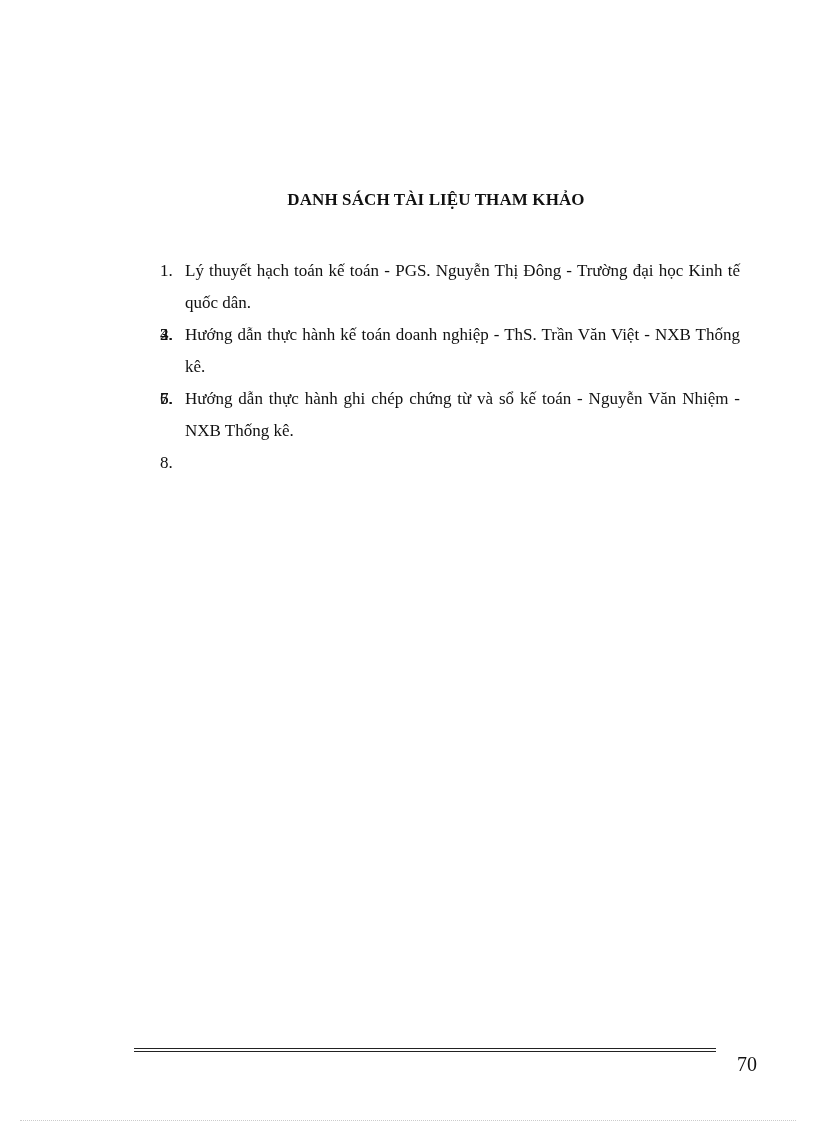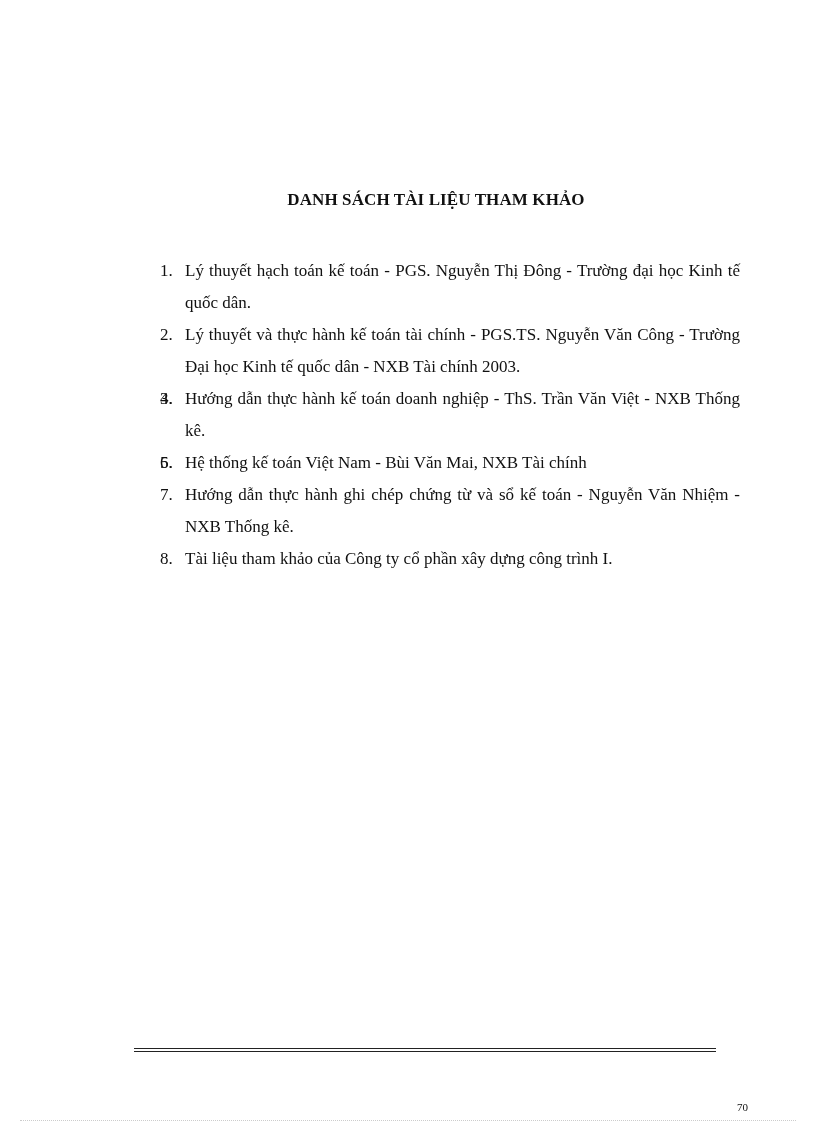--- a/index.html
+++ b/index.html
@@ -5,58 +5,55 @@
   html, body { margin: 0; padding: 0; background: #ffffff; }
   body { width: 816px; height: 1123px; position: relative; overflow: hidden;
          font-family: "Liberation Serif", "DejaVu Serif", serif; color: #111; }
   .title { position: absolute; top: 190px; left: 0; width: 872px; text-align: center;
            font-weight: bold; font-size: 17px; letter-spacing: 0.1px; }
   .refs { position: absolute; top: 255px; left: 160px; width: 580px; margin: 0; padding: 0; list-style: none; }
   .ref { position: relative; padding-left: 25px; font-size: 17px; line-height: 32px; text-align: justify; }
   .ref .num { position: absolute; left: 0; top: 0; }
   .footer-rule { position: absolute; left: 134px; top: 1048px; width: 582px; height: 2px;
                  border-top: 1px solid #222; border-bottom: 1px solid #222; }
-  .page-num { position: absolute; left: 737px; top: 1101px; font-size: 11px; }
+  .page-num { position: absolute; left: 737px; top: 1053px; font-size: 20px; }
   .page-edge { position: absolute; left: 20px; right: 20px; top: 1120px; border-top: 1px dotted #ccc; }
 </style>
 </head>
 <body>
 
 <div>
   <div class="title">DANH SÁCH TÀI LIỆU THAM KHẢO</div>
 
   <ol class="refs">
     <li class="ref">
       <span class="num">1.</span>
       <span>Lý thuyết hạch toán kế toán - PGS. Nguyễn Thị Đông - Trường đại học Kinh tế quốc dân.</span>
     </li>
     <li class="ref">
       <span class="num">2.</span>
-      <span>Lý thuyết và thực hành kế toán tài chính - PGS.TS. Nguyễn Văn Công - Trường Đại học Kinh tế quốc dân - NXB Tài chính 2003.</span>
     </li>
     <li class="ref">
       <span class="num">3.</span>
     </li>
     <li class="ref">
       <span class="num">4.</span>
       <span>Hướng dẫn thực hành kế toán doanh nghiệp - ThS. Trần Văn Việt - NXB Thống kê.</span>
     </li>
     <li class="ref">
       <span class="num">5.</span>
     </li>
     <li class="ref">
       <span class="num">6.</span>
-      <span>Hệ thống kế toán Việt Nam - Bùi Văn Mai, NXB Tài chính</span>
     </li>
     <li class="ref">
       <span class="num">7.</span>
       <span>Hướng dẫn thực hành ghi chép chứng từ và sổ kế toán - Nguyễn Văn Nhiệm  - NXB Thống kê.</span>
     </li>
     <li class="ref">
       <span class="num">8.</span>
-      <span>Tài liệu tham khảo của Công ty cổ phần xây dựng công trình I.</span>
     </li>
   </ol>
 
   <div class="footer-rule"></div>
   <div class="page-num">70</div>
   <div class="page-edge"></div>
 </div>
 
 </body></html>

